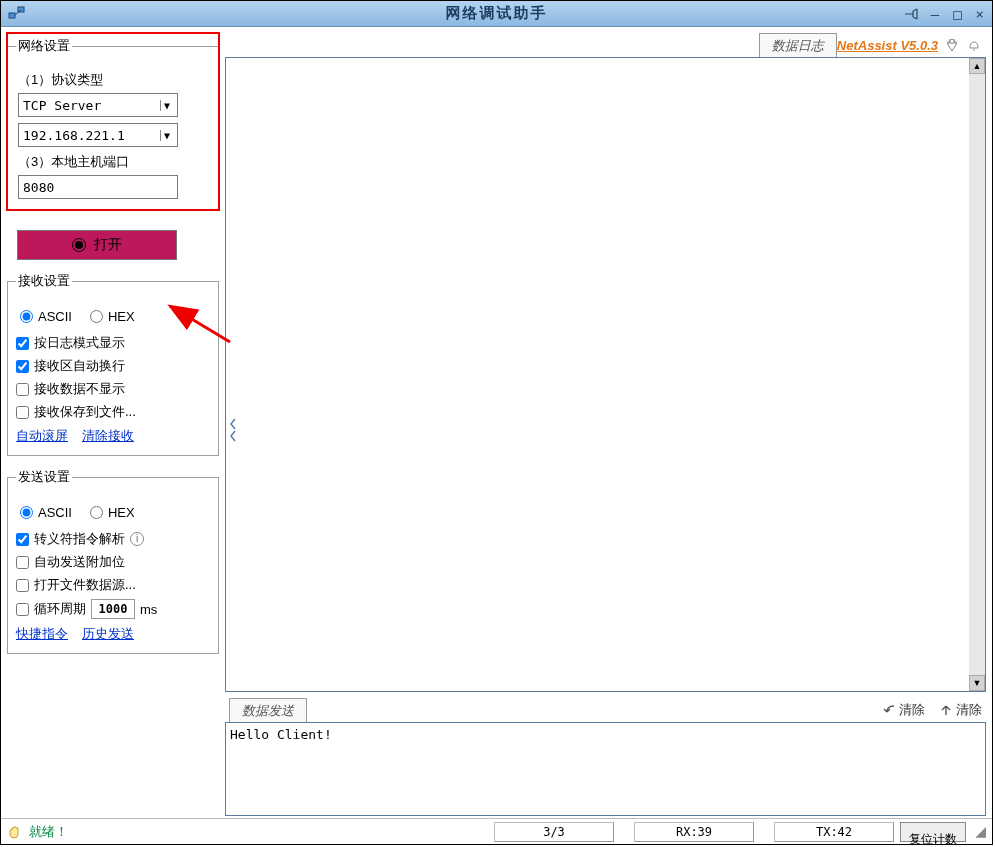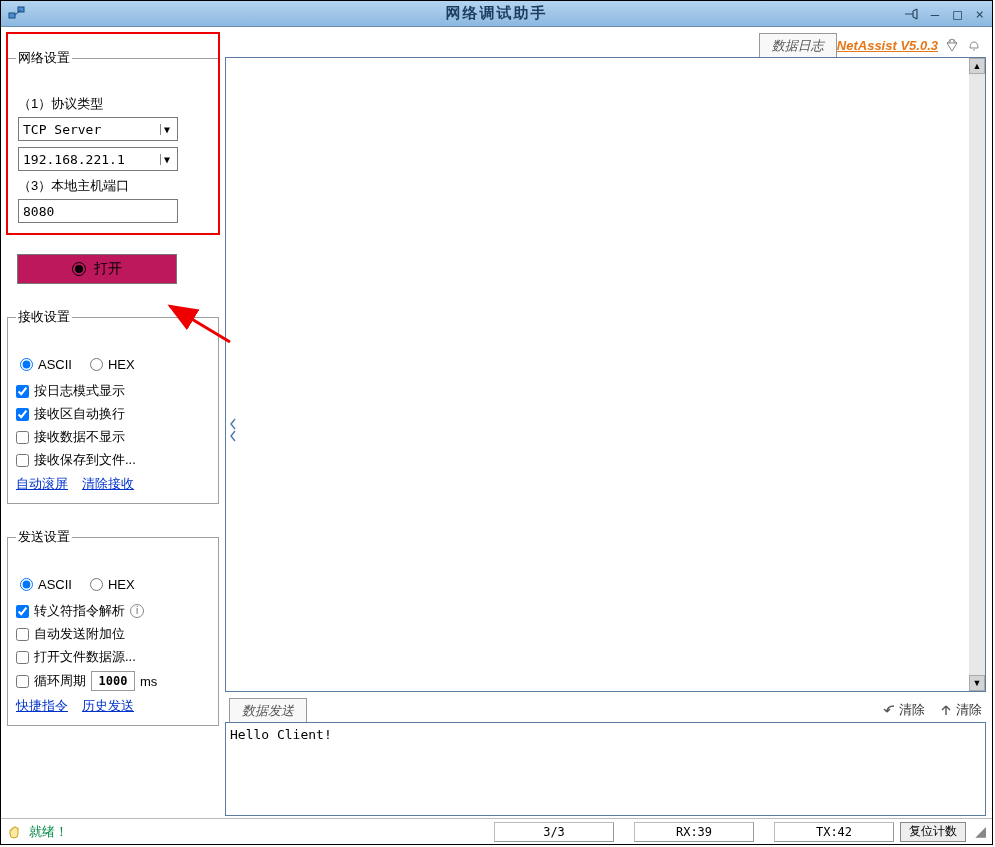--- a/index.html
+++ b/index.html
@@ -40,21 +40,21 @@
 .main { flex: 1; display: flex; background: #fff; min-height: 0; padding: 6px 6px 2px 6px; gap: 6px; }
 .left-pane { width: 212px; display: flex; flex-direction: column; gap: 8px; }
 .right-pane { flex: 1; display: flex; flex-direction: column; min-width: 0; }
 
 fieldset {
   border: 1px solid #a0a0a0;
   padding: 6px 8px 10px 8px;
 }
 fieldset legend {
   font-size: 13px;
-  padding: 16px 2px;
+  padding: 4px 2px;
   color: #000;
 }
 .highlight-box {
   outline: 2px solid #e00;
   outline-offset: -1px;
 }
 .field-row { margin: 6px 0 0 2px; }
 .field-label { font-size: 13px; margin-bottom: 4px; color: #000; }
 .combo, .textinput {
   width: 160px; height: 24px; border: 1px solid #7a7a7a;
@@ -128,21 +128,21 @@
   display: flex; align-items: center; padding: 0 6px; gap: 2px;
 }
 .status-text { flex: 1; display: flex; align-items: center; gap: 6px; color: #084; font-size: 13px; }
 .status-cell {
   border: 1px solid #999; border-top-color: #bbb; border-left-color: #bbb;
   height: 20px; min-width: 120px; font-family: monospace; font-size: 12px;
   display: flex; align-items: center; justify-content: center; background: #fff;
   margin-left: 18px;
 }
 .reset-btn {
-  height: 20px; padding: 0 8px; border: 1px solid #888; background: #eee;
+  height: 20px; padding: 8px 8px; border: 1px solid #888; background: #eee;
   font-size: 12px; margin-left: 4px;
 }
 .grip { width: 14px; height: 14px; margin-left: 4px; color: #888; font-size: 14px; display: flex; align-items: flex-end; justify-content: flex-end; }
 
 .arrow-annot {
   position: absolute;
   pointer-events: none;
 }
 
 svg { display: block; }

